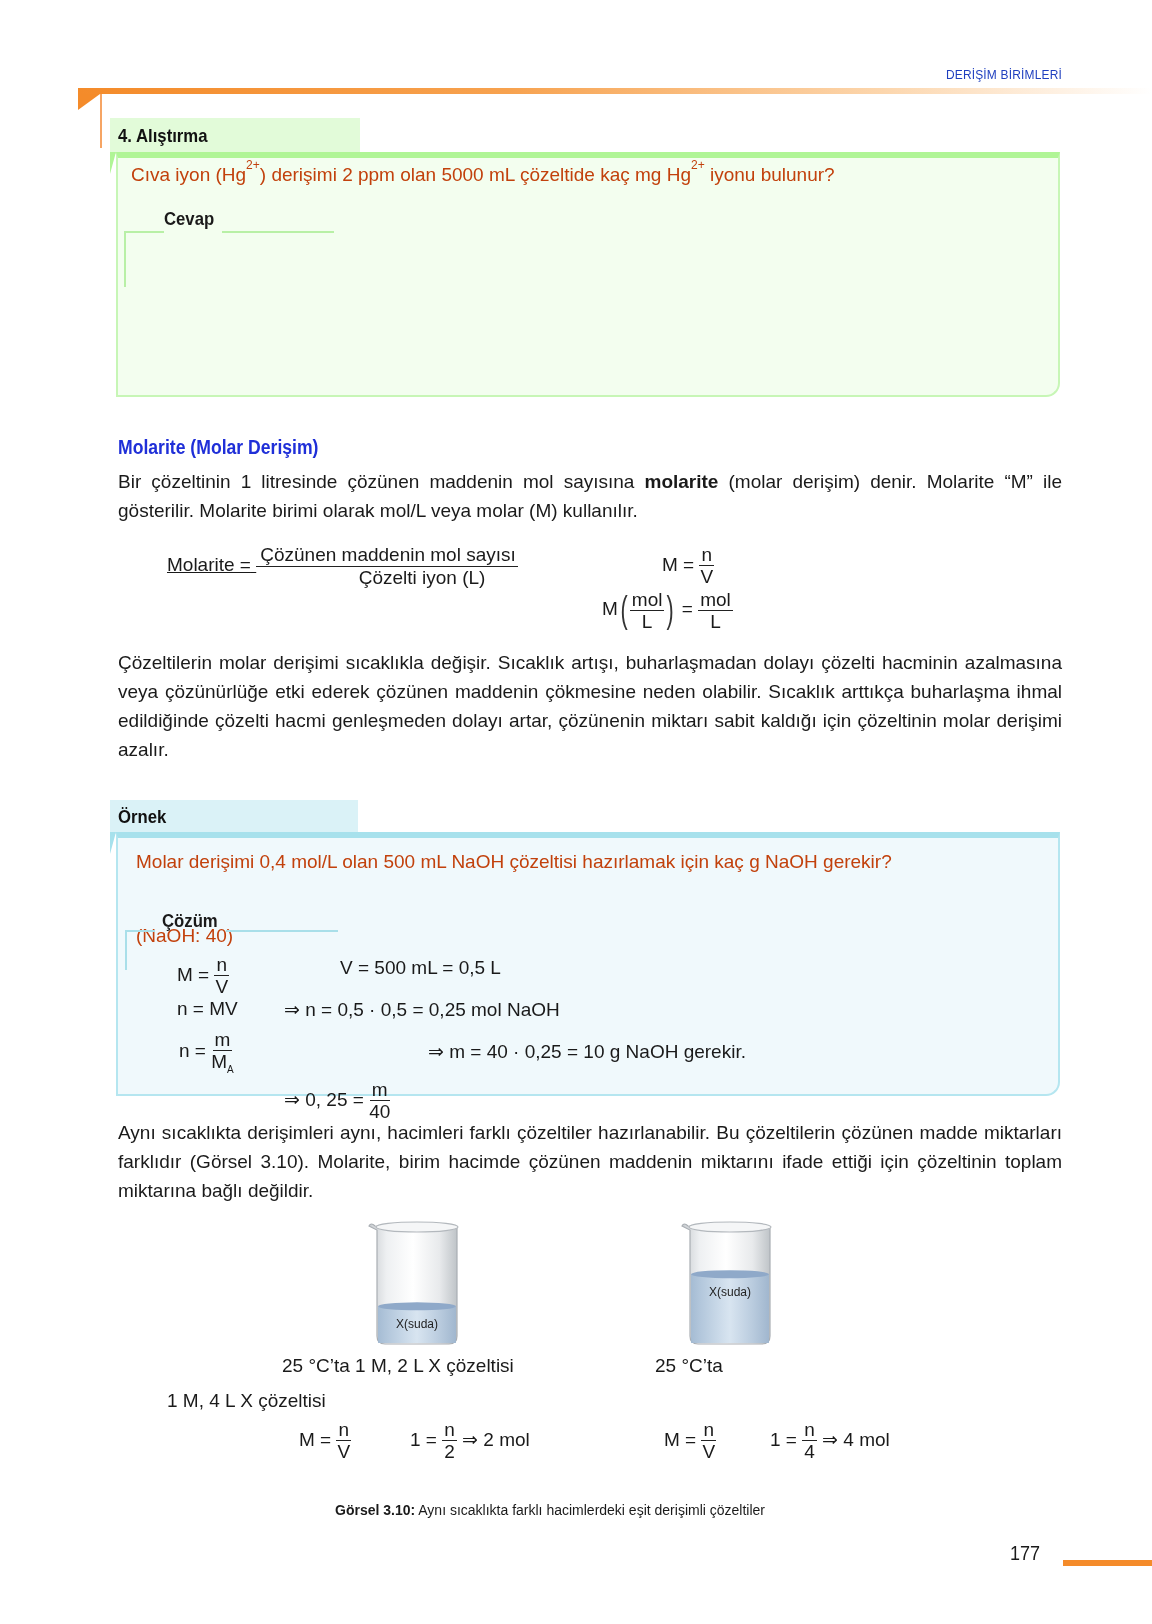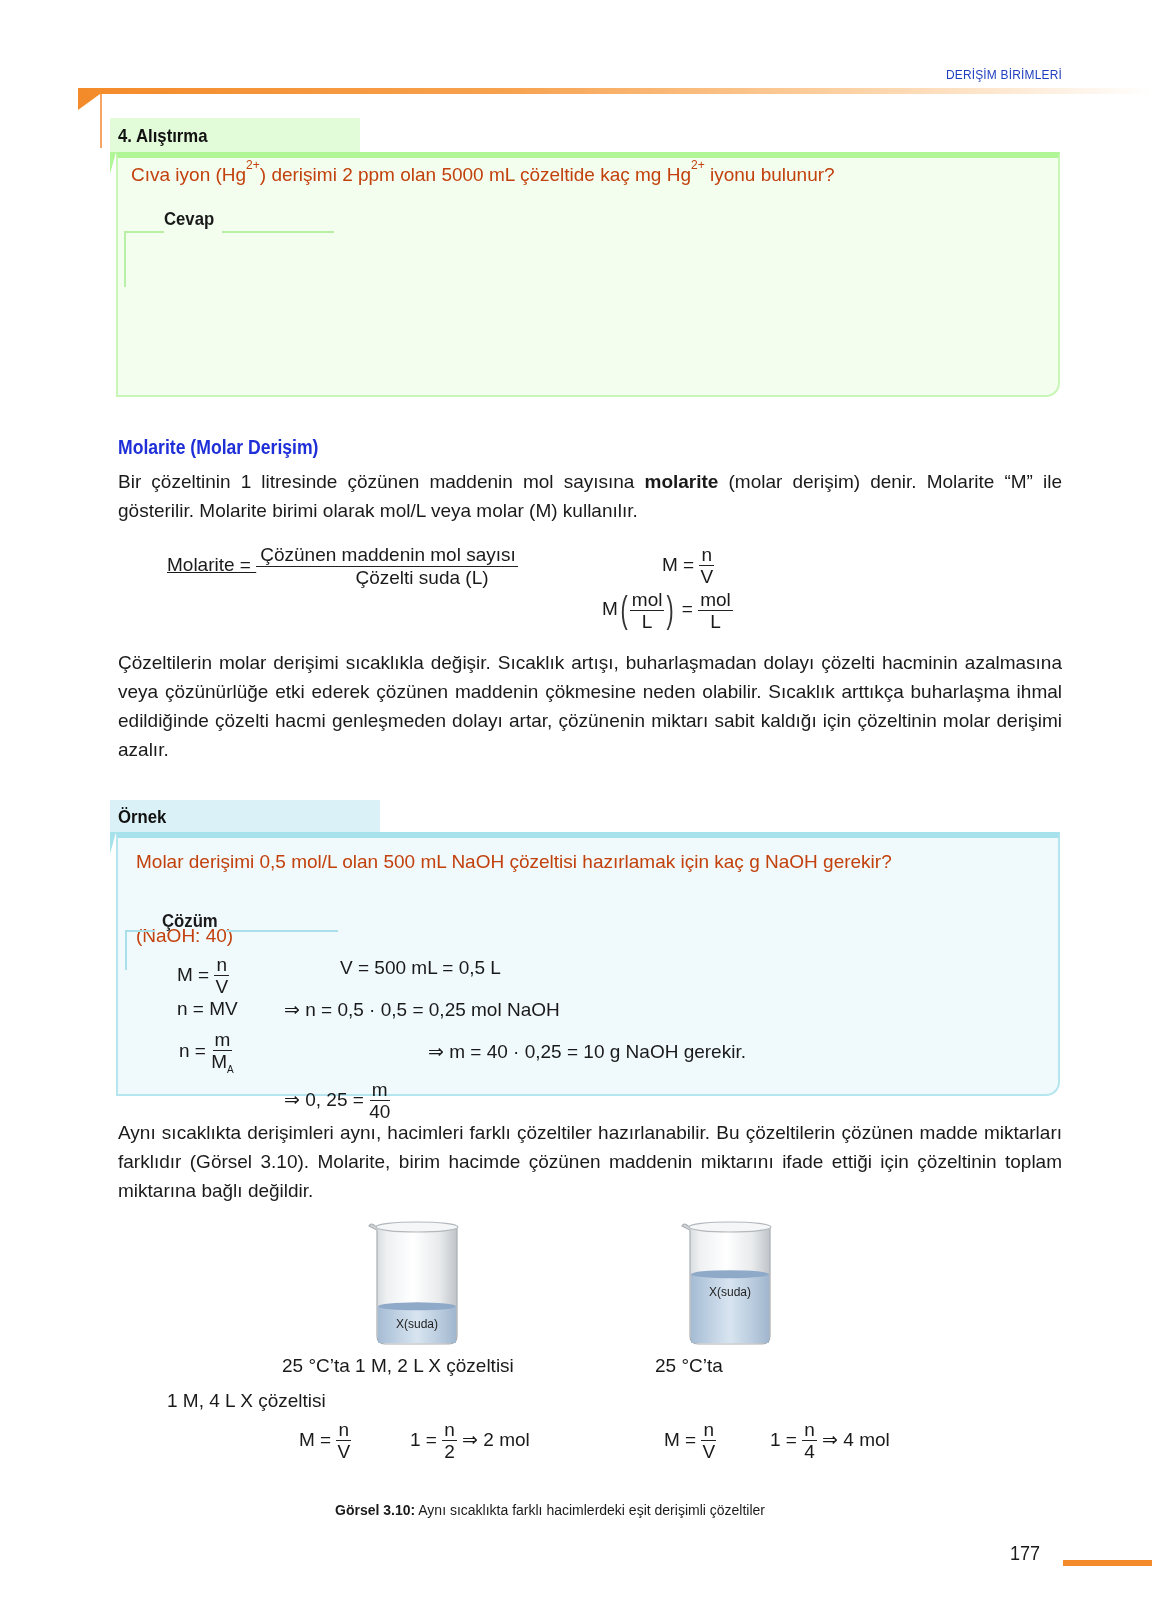--- a/index.html
+++ b/index.html
@@ -49,21 +49,21 @@
   }
   .para { font-size: 19px; line-height: 29px; color: #1a1a1a; text-align: justify; }
   .para b { font-weight: bold; }
 
   .frac { display: inline-flex; flex-direction: column; align-items: center; vertical-align: middle; line-height: 1; }
   .frac .num { border-bottom: 1.5px solid #222; padding: 0 2px 1px; }
   .frac .den { padding-top: 1px; }
   .math { font-size: 19px; color: #1a1a1a; white-space: nowrap; }
   .paren { font-size: 36px; font-weight: 100; color: #333; vertical-align: middle; transform: scaleX(0.6); display: inline-block; }
 
-  .orn-tab { left: 110px; top: 800px; width: 270px; height: 34px; background: #daf2f7; }
+  .orn-tab { left: 110px; top: 800px; width: 248px; height: 34px; background: #daf2f7; }
   .orn-tab .tab-label { position: absolute; left: 8px; top: 6px; }
   .orn-box {
     left: 116px; top: 832px; width: 944px; height: 264px; background: #f0f9fc;
     border: 2px solid #b5e6f0; border-top: 6px solid #a7e1ec;
     border-radius: 0 0 14px 0; box-sizing: border-box;
   }
   .orn-notch { left: 110px; top: 832px; width: 0; height: 0; border-right: 6px solid transparent; border-top: 22px solid #a7e1ec; }
 
   .beaker { width: 100px; height: 130px; }
   .caption { font-size: 14px; color: #1a1a1a; margin-top: 16px; }
@@ -95,21 +95,21 @@
 
 <div class="abs section-title">Molarite (Molar Derişim)</div>
 <div class="abs para" style="left:118px; top:467px; width:944px;">
   <span>Bir çözeltinin 1 litresinde çözünen maddenin mol sayısına </span><b>molarite</b><span> (molar derişim) denir. Molarite “M” ile gösterilir. Molarite birimi olarak mol/L veya molar (M) kullanılır.</span>
 </div>
 
 <div class="abs math" style="left:167px; top:545px;text-decoration:underline;">
   <span>Molarite =</span>
   <span class="frac">
     <span class="num" style="padding:0 2px 2px 4px;">Çözünen maddenin mol sayısı</span>
-    <span class="den" style="padding-left:70px;">Çözelti suda (L)</span>
+    <span class="den" style="padding-left:70px;">Çözelti iyon (L)</span>
   </span>
 </div>
 
 <div class="abs math" style="left:662px; top:545px;">
   <span>M =</span>
   <span class="frac">
     <span class="num">n</span>
     <span class="den">V</span>
   </span>
 </div>
@@ -126,21 +126,21 @@
     </span>
 </div>
 
 <div class="abs para" style="left:118px; top:648px; width:944px;">Çözeltilerin molar derişimi sıcaklıkla değişir. Sıcaklık artışı, buharlaşmadan dolayı çözelti hacminin azalmasına veya çözünürlüğe etki ederek çözünen maddenin çökmesine neden olabilir. Sıcaklık arttıkça buharlaşma ihmal edildiğinde çözelti hacmi genleşmeden dolayı artar, çözünenin miktarı sabit kaldığı için çözeltinin molar derişimi azalır.</div>
 
 <div class="abs orn-tab">
   <span class="tab-label">Örnek</span>
 </div>
 <div class="abs orn-box"></div>
 <div class="abs orn-notch"></div>
-<div class="abs question" style="left:136px; top:851px;">Molar derişimi 0,5 mol/L olan 500 mL NaOH çözeltisi hazırlamak için kaç g NaOH gerekir?</div>
+<div class="abs question" style="left:136px; top:851px;">Molar derişimi 0,4 mol/L olan 500 mL NaOH çözeltisi hazırlamak için kaç g NaOH gerekir?</div>
 <div class="abs question" style="left:136px; top:925px;">(NaOH: 40)</div>
 
 <div class="abs" style="left:162px; top:910px;">
   <span class="ans-label">Çözüm</span>
 </div>
 <div class="abs bracket-h" style="left:125px; top:930px; width:30px; background:#a9dfe9;"></div>
 <div class="abs bracket-h" style="left:226px; top:930px; width:112px; background:#a9dfe9;"></div>
 <div class="abs bracket-v" style="left:125px; top:930px; height:40px; background:#a9dfe9;"></div>
 
 <div class="abs math" style="left:177px; top:955px;">

